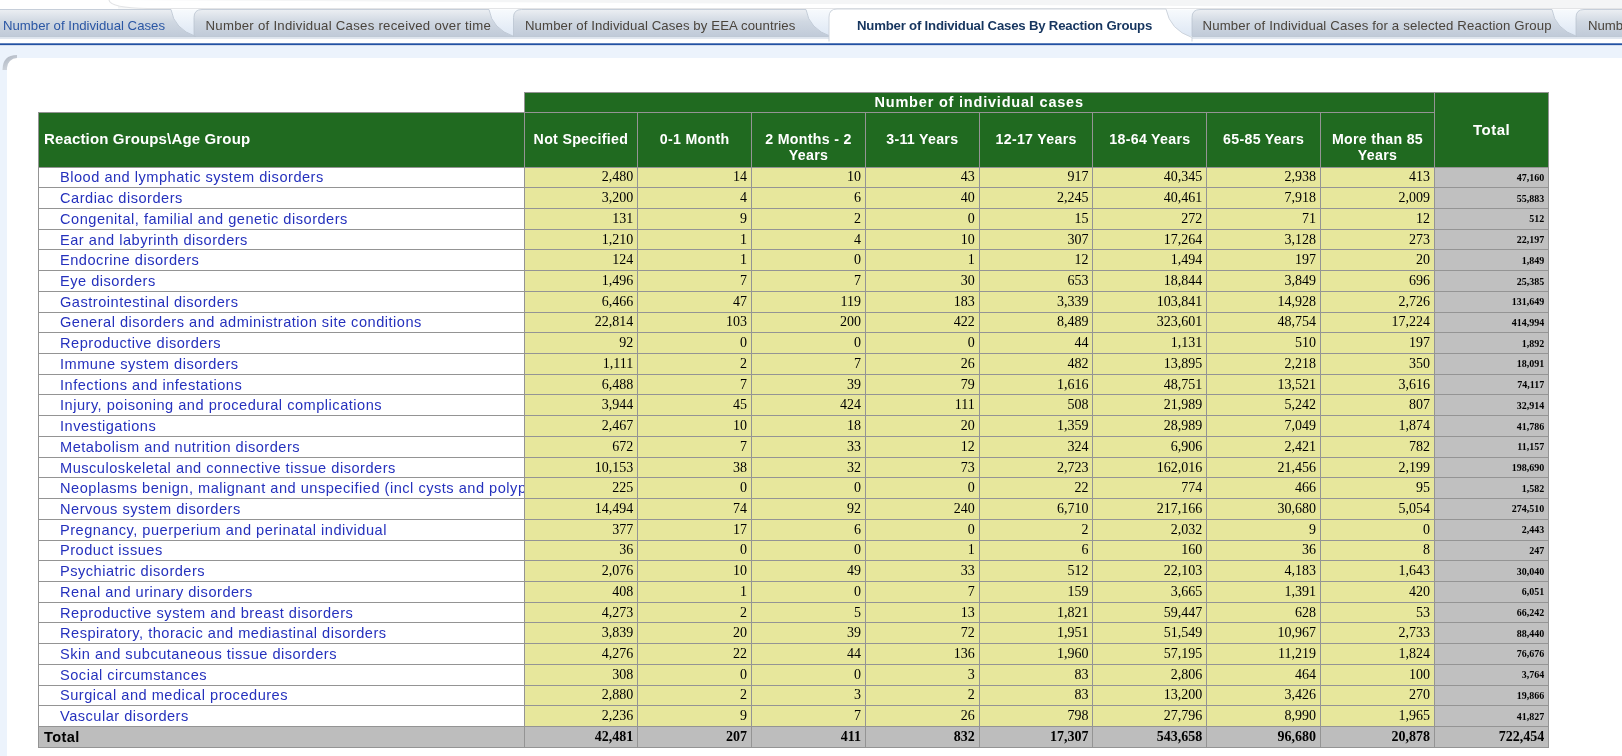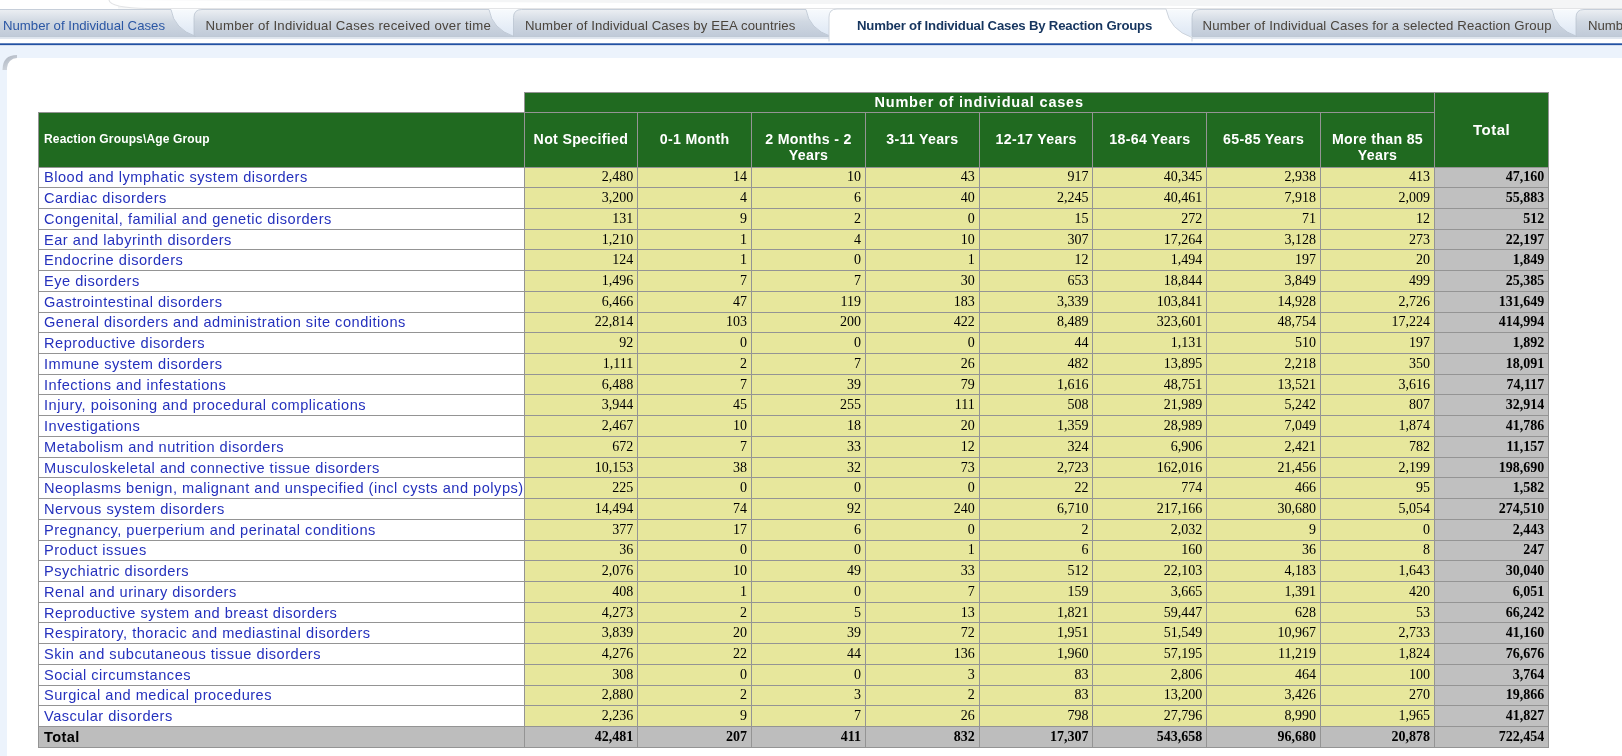--- a/index.html
+++ b/index.html
@@ -4,29 +4,29 @@
 <style>
 html,body{margin:0;padding:0;}
 #root{position:relative;width:1622px;height:756px;background:#22c55e;overflow:hidden;font-family:"Liberation Sans",sans-serif;}
 #pagebg{position:absolute;left:0;top:45px;width:1622px;height:711px;background:#ecf3fc;}
 #card{position:absolute;left:7px;top:58px;width:1615px;height:698px;background:#ffffff;border-top-left-radius:10px;}
 #tabsvg{position:absolute;left:0;top:0;}
 #cornerarc{position:absolute;left:0px;top:52.5px;}
 table{border-collapse:collapse;table-layout:fixed;position:absolute;left:38px;top:92px;width:1510px;}
 td,th{border:1px solid #949494;overflow:hidden;white-space:nowrap;padding:0;}
 thead th{background:#206a20;color:#ffffff;font-weight:bold;font-size:14.2px;letter-spacing:0.3px;text-align:center;}
-th.rg{text-align:left;padding-left:5px;font-size:12px;letter-spacing:0.15px;}
+th.rg{text-align:left;padding-left:5px;font-size:15px;letter-spacing:0.15px;}
 .hA{height:19.7px;}
 .hA th{font-size:14.5px;letter-spacing:0.8px;}
 .hB th{height:35.9px;line-height:16.8px;vertical-align:top;padding-top:18px;}
 .hB th.rg{padding-top:0;vertical-align:middle;}
 tbody td{height:19.73px;}
-td.lbl{color:#2531bd;font-size:14.6px;letter-spacing:0.5px;padding-left:5px;background:#ffffff;}
+td.lbl{color:#2531bd;font-size:14.6px;letter-spacing:0.5px;padding-left:21px;background:#ffffff;}
 td.num{font-family:"Liberation Serif",serif;font-size:14px;color:#000;text-align:right;padding-right:4px;background:#e7e79c;}
-td.tot{font-family:"Liberation Serif",serif;font-size:14px;font-weight:bold;color:#000;text-align:right;padding-right:4px;background:#c0c0c0;}
+td.tot{font-family:"Liberation Serif",serif;font-size:10px;font-weight:bold;color:#000;text-align:right;padding-right:4px;background:#c0c0c0;}
 tr.trow td{background:#bdbdbd;height:19.8px;}
 td.tlbl{font-size:14.6px;font-weight:bold;letter-spacing:0.4px;color:#000;padding-left:5px;}
 td.tnum{font-family:"Liberation Serif",serif;font-size:14px;font-weight:bold;color:#000;text-align:right;padding-right:4px;margin-left:12px;}
 </style>
 </head>
 <body>
 <div id="root">
 <div id="pagebg"></div>
 <svg id="cornerarc" width="30" height="30" viewBox="0 0 30 30">
       <defs>
@@ -165,21 +165,21 @@
         </tr>
 <tr>
           <td class="lbl">Eye disorders</td>
           <td class="num">1,496</td>
           <td class="num">7</td>
           <td class="num">7</td>
           <td class="num">30</td>
           <td class="num">653</td>
           <td class="num">18,844</td>
           <td class="num">3,849</td>
-          <td class="num">499</td>
+          <td class="num">696</td>
           <td class="tot">25,385</td>
         </tr>
 <tr>
           <td class="lbl">Gastrointestinal disorders</td>
           <td class="num">6,466</td>
           <td class="num">47</td>
           <td class="num">119</td>
           <td class="num">183</td>
           <td class="num">3,339</td>
           <td class="num">103,841</td>
@@ -232,21 +232,21 @@
           <td class="num">1,616</td>
           <td class="num">48,751</td>
           <td class="num">13,521</td>
           <td class="num">3,616</td>
           <td class="tot">74,117</td>
         </tr>
 <tr>
           <td class="lbl">Injury, poisoning and procedural complications</td>
           <td class="num">3,944</td>
           <td class="num">45</td>
-          <td class="num">255</td>
+          <td class="num">424</td>
           <td class="num">111</td>
           <td class="num">508</td>
           <td class="num">21,989</td>
           <td class="num">5,242</td>
           <td class="num">807</td>
           <td class="tot">32,914</td>
         </tr>
 <tr>
           <td class="lbl">Investigations</td>
           <td class="num">2,467</td>
@@ -301,21 +301,21 @@
           <td class="num">74</td>
           <td class="num">92</td>
           <td class="num">240</td>
           <td class="num">6,710</td>
           <td class="num">217,166</td>
           <td class="num">30,680</td>
           <td class="num">5,054</td>
           <td class="tot">274,510</td>
         </tr>
 <tr>
-          <td class="lbl">Pregnancy, puerperium and perinatal conditions</td>
+          <td class="lbl">Pregnancy, puerperium and perinatal individual</td>
           <td class="num">377</td>
           <td class="num">17</td>
           <td class="num">6</td>
           <td class="num">0</td>
           <td class="num">2</td>
           <td class="num">2,032</td>
           <td class="num">9</td>
           <td class="num">0</td>
           <td class="tot">2,443</td>
         </tr>
@@ -370,21 +370,21 @@
 <tr>
           <td class="lbl">Respiratory, thoracic and mediastinal disorders</td>
           <td class="num">3,839</td>
           <td class="num">20</td>
           <td class="num">39</td>
           <td class="num">72</td>
           <td class="num">1,951</td>
           <td class="num">51,549</td>
           <td class="num">10,967</td>
           <td class="num">2,733</td>
-          <td class="tot">41,160</td>
+          <td class="tot">88,440</td>
         </tr>
 <tr>
           <td class="lbl">Skin and subcutaneous tissue disorders</td>
           <td class="num">4,276</td>
           <td class="num">22</td>
           <td class="num">44</td>
           <td class="num">136</td>
           <td class="num">1,960</td>
           <td class="num">57,195</td>
           <td class="num">11,219</td>

